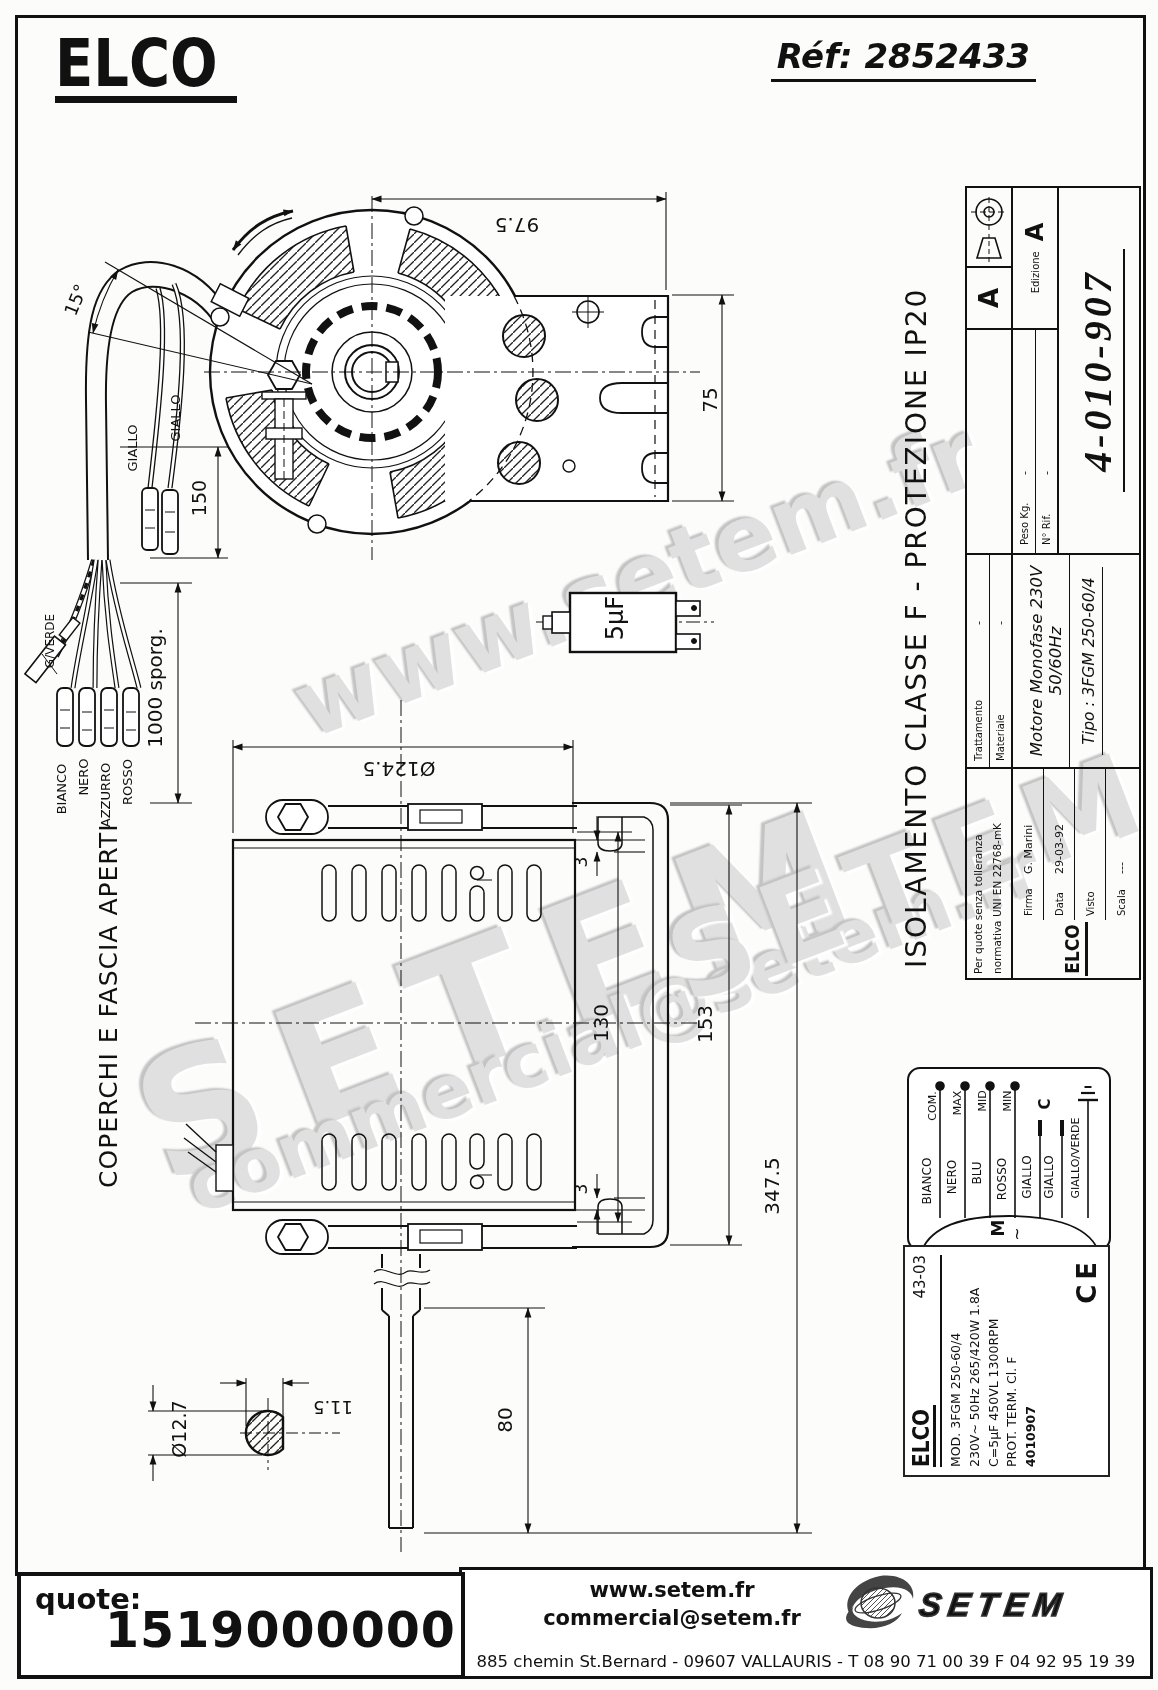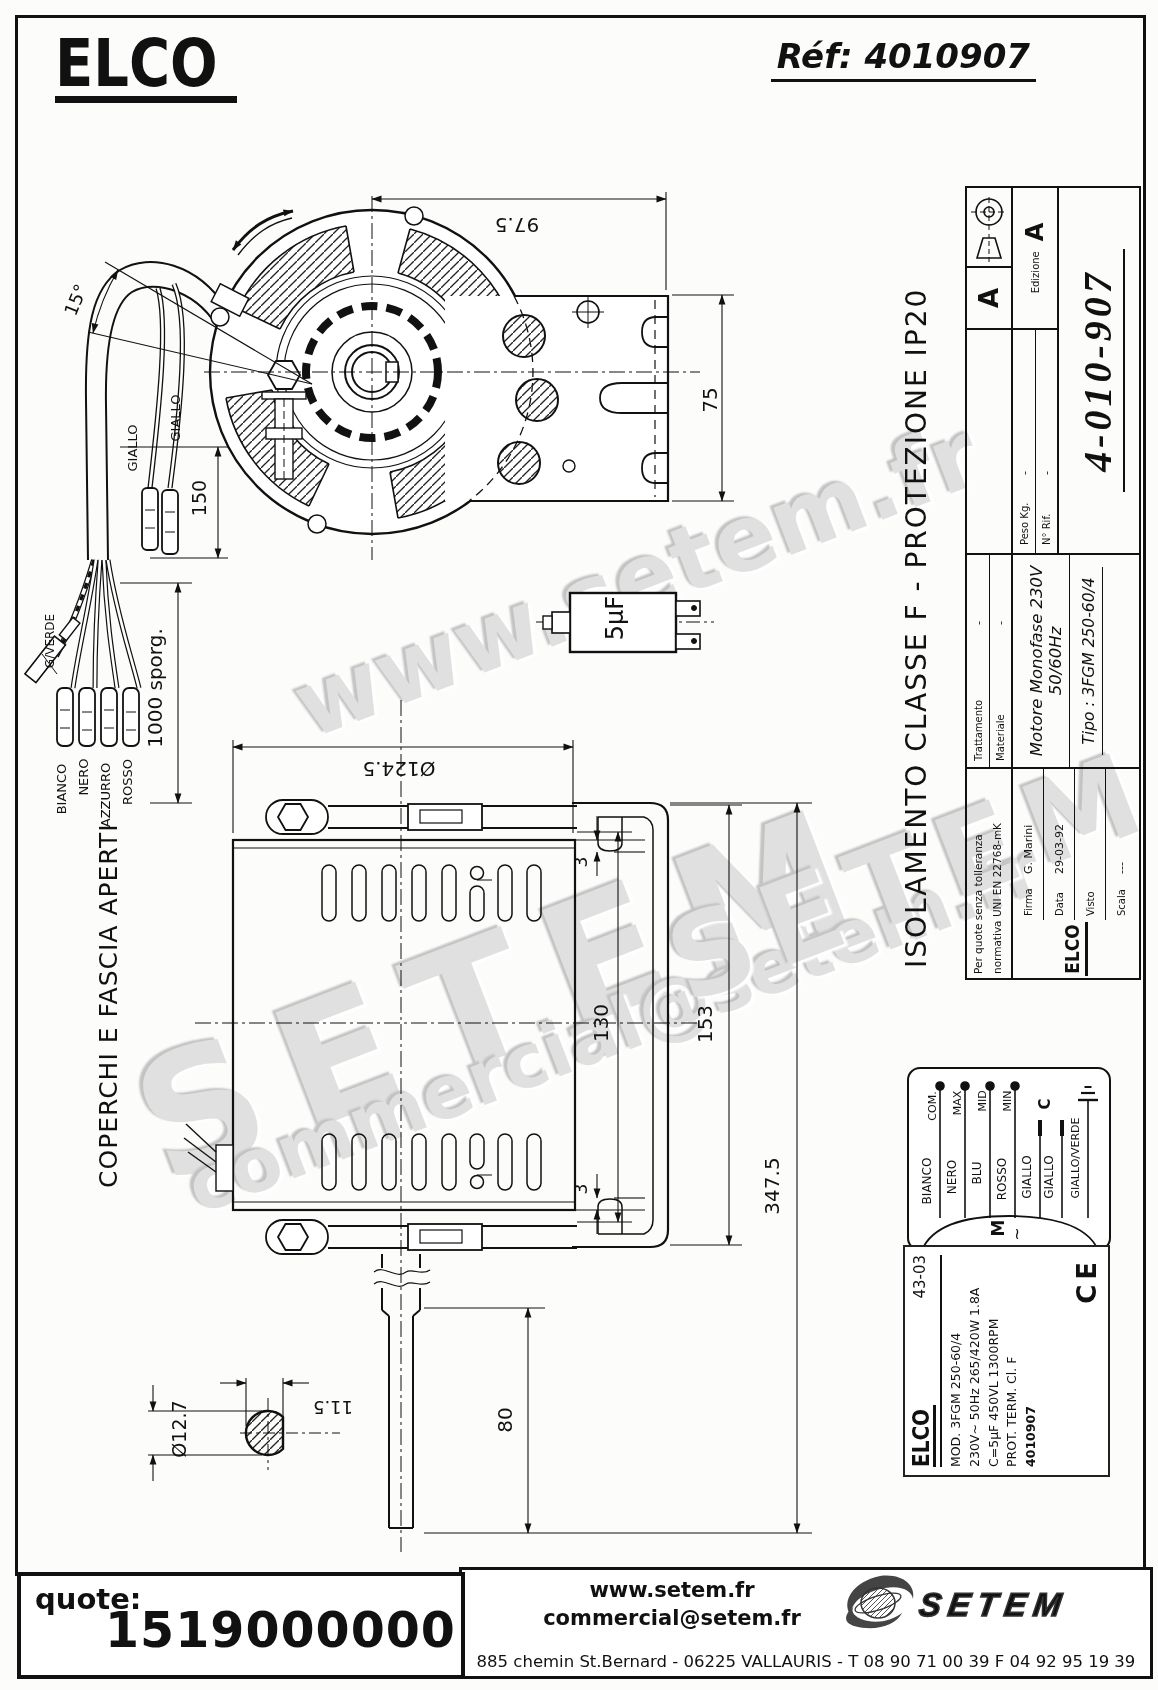--- a/index.html
+++ b/index.html
@@ -61,21 +61,21 @@
 <div class="wm" style="left:280px;top:660px;font-size:92px;transform:rotate(-21deg);">www.setem.fr</div>
 <div class="wm" style="left:110px;top:1040px;font-size:168px;letter-spacing:28px;transform:rotate(-21deg);">SETEM</div>
 <div class="wm" style="left:175px;top:1150px;font-size:74px;transform:rotate(-21deg);">commercial@setem.fr</div>
 <div class="wm" style="left:650px;top:905px;font-size:114px;letter-spacing:16px;transform:rotate(-21deg);">SETEM</div>
 
 <div id="frame" class="abs"></div>
 <div id="hdr-logo" class="abs">
   <span class="elco-text">ELCO</span>
   <div class="elco-bar"></div>
 </div>
-<div id="ref" class="abs">Réf: 4010907</div>
+<div id="ref" class="abs">Réf: 2852433</div>
 
 <svg class="abs" style="left:0;top:0;z-index:1;" width="1158" height="1690" viewBox="0 0 1158 1690">
   <defs>
     <pattern id="hatch" patternUnits="userSpaceOnUse" width="9" height="9">
       <path d="M0,9 L9,0" stroke="#222" stroke-width="1.3"></path>
     </pattern>
     <marker id="arr" viewBox="0 0 10 8" refX="9.5" refY="4" markerWidth="11" markerHeight="8" orient="auto-start-reverse" markerUnits="userSpaceOnUse">
       <path d="M0,0.6 L10,4 L0,7.4 Z" fill="#111"></path>
     </marker>
   </defs>
@@ -510,18 +510,18 @@
       </pattern>
     </defs>
     <g>
       <path d="M 40,4 C 12,10 2,30 10,42 C 13,29 24,20 45,16 C 62,13 72,19 73,27 C 76,13 62,1 40,4 Z" fill="#444"></path>
       <ellipse cx="38" cy="31" rx="17" ry="15" fill="url(#hatch2)" stroke="#333" stroke-width="1.5"></ellipse>
       <ellipse cx="38" cy="31" rx="24" ry="7" fill="none" stroke="#333" stroke-width="1.3" transform="rotate(-18 38 31)"></ellipse>
       <path d="M 14,54 C 36,60 56,53 62,41 C 50,50 34,52 21,47 C 12,43 11,38 14,34 C 4,43 3,50 14,54 Z" fill="#444"></path>
     </g>
     <text x="84" y="44" font-size="33" font-style="italic" font-weight="bold" font-family="Liberation Sans, sans-serif" letter-spacing="7" fill="#ffffff" stroke="#333" stroke-width="1.6" transform="skewX(-8)">SETEM</text>
   </svg>
-  <div id="faddr">885 chemin St.Bernard  -  06225 VALLAURIS  -  T 08 90 71 00 39   F 04 92 95 19 39</div>
+  <div id="faddr">885 chemin St.Bernard  -  09607 VALLAURIS  -  T 08 90 71 00 39   F 04 92 95 19 39</div>
 </div>
 <div id="codebox" class="abs">
   <div id="code-label">quote:</div>
   <div id="code-value">1519000000</div>
 </div>
 
 </body></html>

